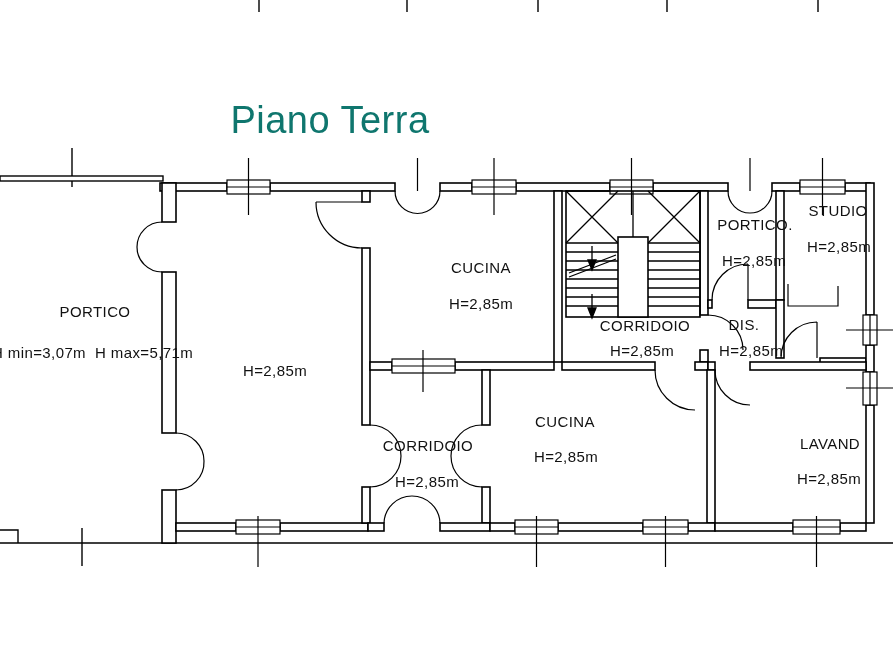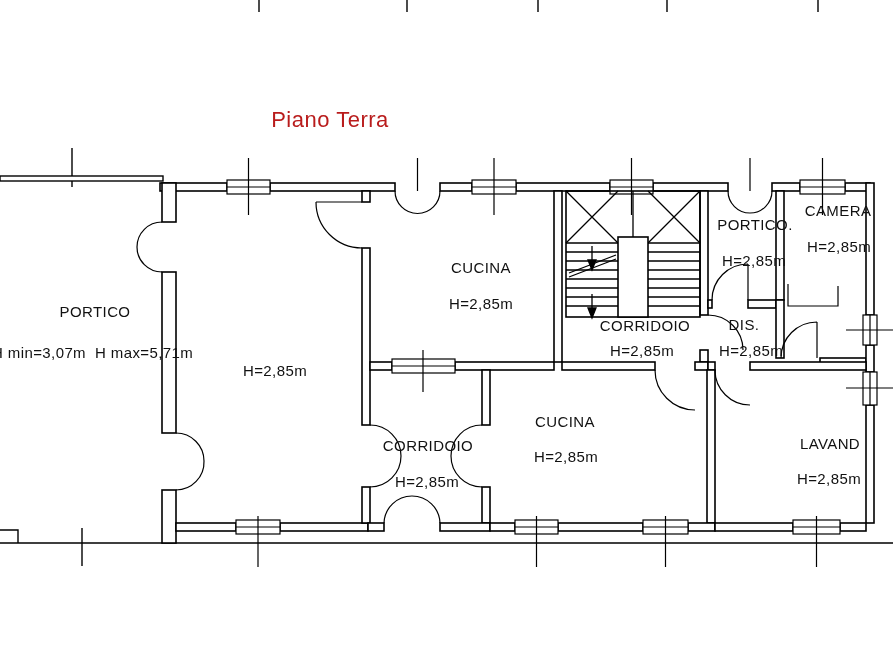--- a/index.html
+++ b/index.html
@@ -11,21 +11,21 @@
   .lbl{
     position:absolute;transform:translate(-50%,-50%);
     font-size:15px;letter-spacing:.4px;white-space:nowrap;color:#111;
   }
   .lbl-left{
     position:absolute;transform:translateY(-50%);
     font-size:15px;letter-spacing:.4px;white-space:nowrap;color:#111;
   }
   .title{
     position:absolute;transform:translate(-50%,-50%);
-    font-size:22px;letter-spacing:.5px;white-space:nowrap;color:#b91c1c;
+    font-size:38px;letter-spacing:.5px;white-space:nowrap;color:#0f766e;
   }
 </style>
 </head>
 <body>
 
 <div id="stage">
 
   <svg width="893" height="670" viewBox="0 0 893 670">
     <g stroke="#000" fill="none" stroke-width="1.4">
 
@@ -218,21 +218,21 @@
 
   <div class="lbl" style="left:565px;top:421px">CUCINA</div>
   <div class="lbl" style="left:566px;top:456px">H=2,85m</div>
 
   <div class="lbl" style="left:645px;top:325px">CORRIDOIO</div>
   <div class="lbl" style="left:642px;top:350px">H=2,85m</div>
 
   <div class="lbl" style="left:755px;top:224px">PORTICO.</div>
   <div class="lbl" style="left:754px;top:260px">H=2,85m</div>
 
-  <div class="lbl" style="left:838px;top:210px">CAMERA</div>
+  <div class="lbl" style="left:838px;top:210px">STUDIO</div>
   <div class="lbl" style="left:839px;top:246px">H=2,85m</div>
 
   <div class="lbl" style="left:744px;top:324px">DIS.</div>
   <div class="lbl" style="left:751px;top:350px">H=2,85m</div>
 
   <div class="lbl" style="left:830px;top:443px">LAVAND</div>
   <div class="lbl" style="left:829px;top:478px">H=2,85m</div>
 
 </div>
 

